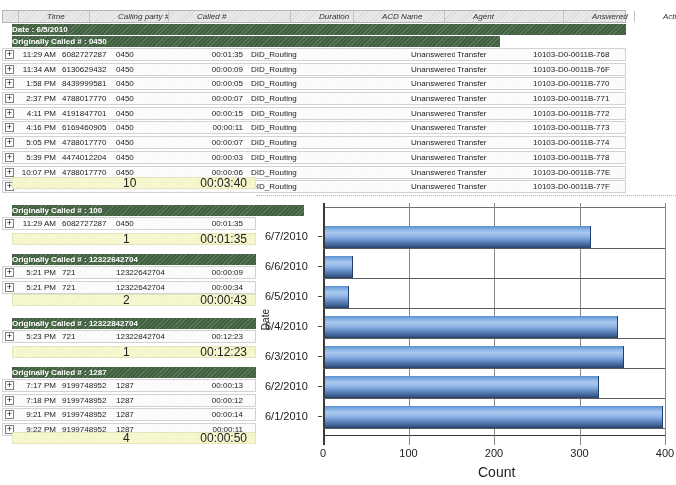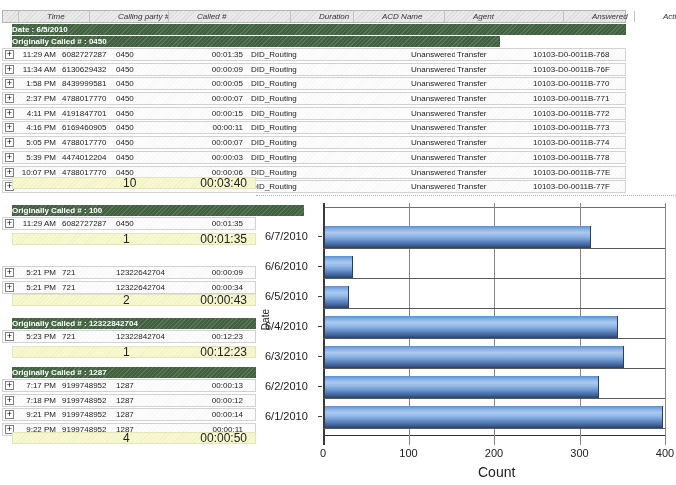--- a/index.html
+++ b/index.html
@@ -217,20 +217,21 @@
         <div class="tcell c-calling">6082727287</div>
         <div class="tcell c-called">0450</div>
         <div class="tcell c-dur durr">00:01:35</div>
       </div>
     </div>
   <div class="sumbar" style="top:233px;">
     <span class="cnt">1</span>
     <span class="dur">00:01:35</span>
   </div>
 
+  <div class="greenbar" style="top:254px;width:244px;">Originally Called # : 12322642704</div>
   <div class="rows" style="top:266px;width:254px;">
       <div class="trow">
         <div class="expbox">+</div>
         <div class="tcell c-time right">5:21 PM</div>
         <div class="tcell c-calling">721</div>
         <div class="tcell c-called">12322642704</div>
         <div class="tcell c-dur durr">00:00:09</div>
       </div>
       <div class="trow">
         <div class="expbox">+</div>

